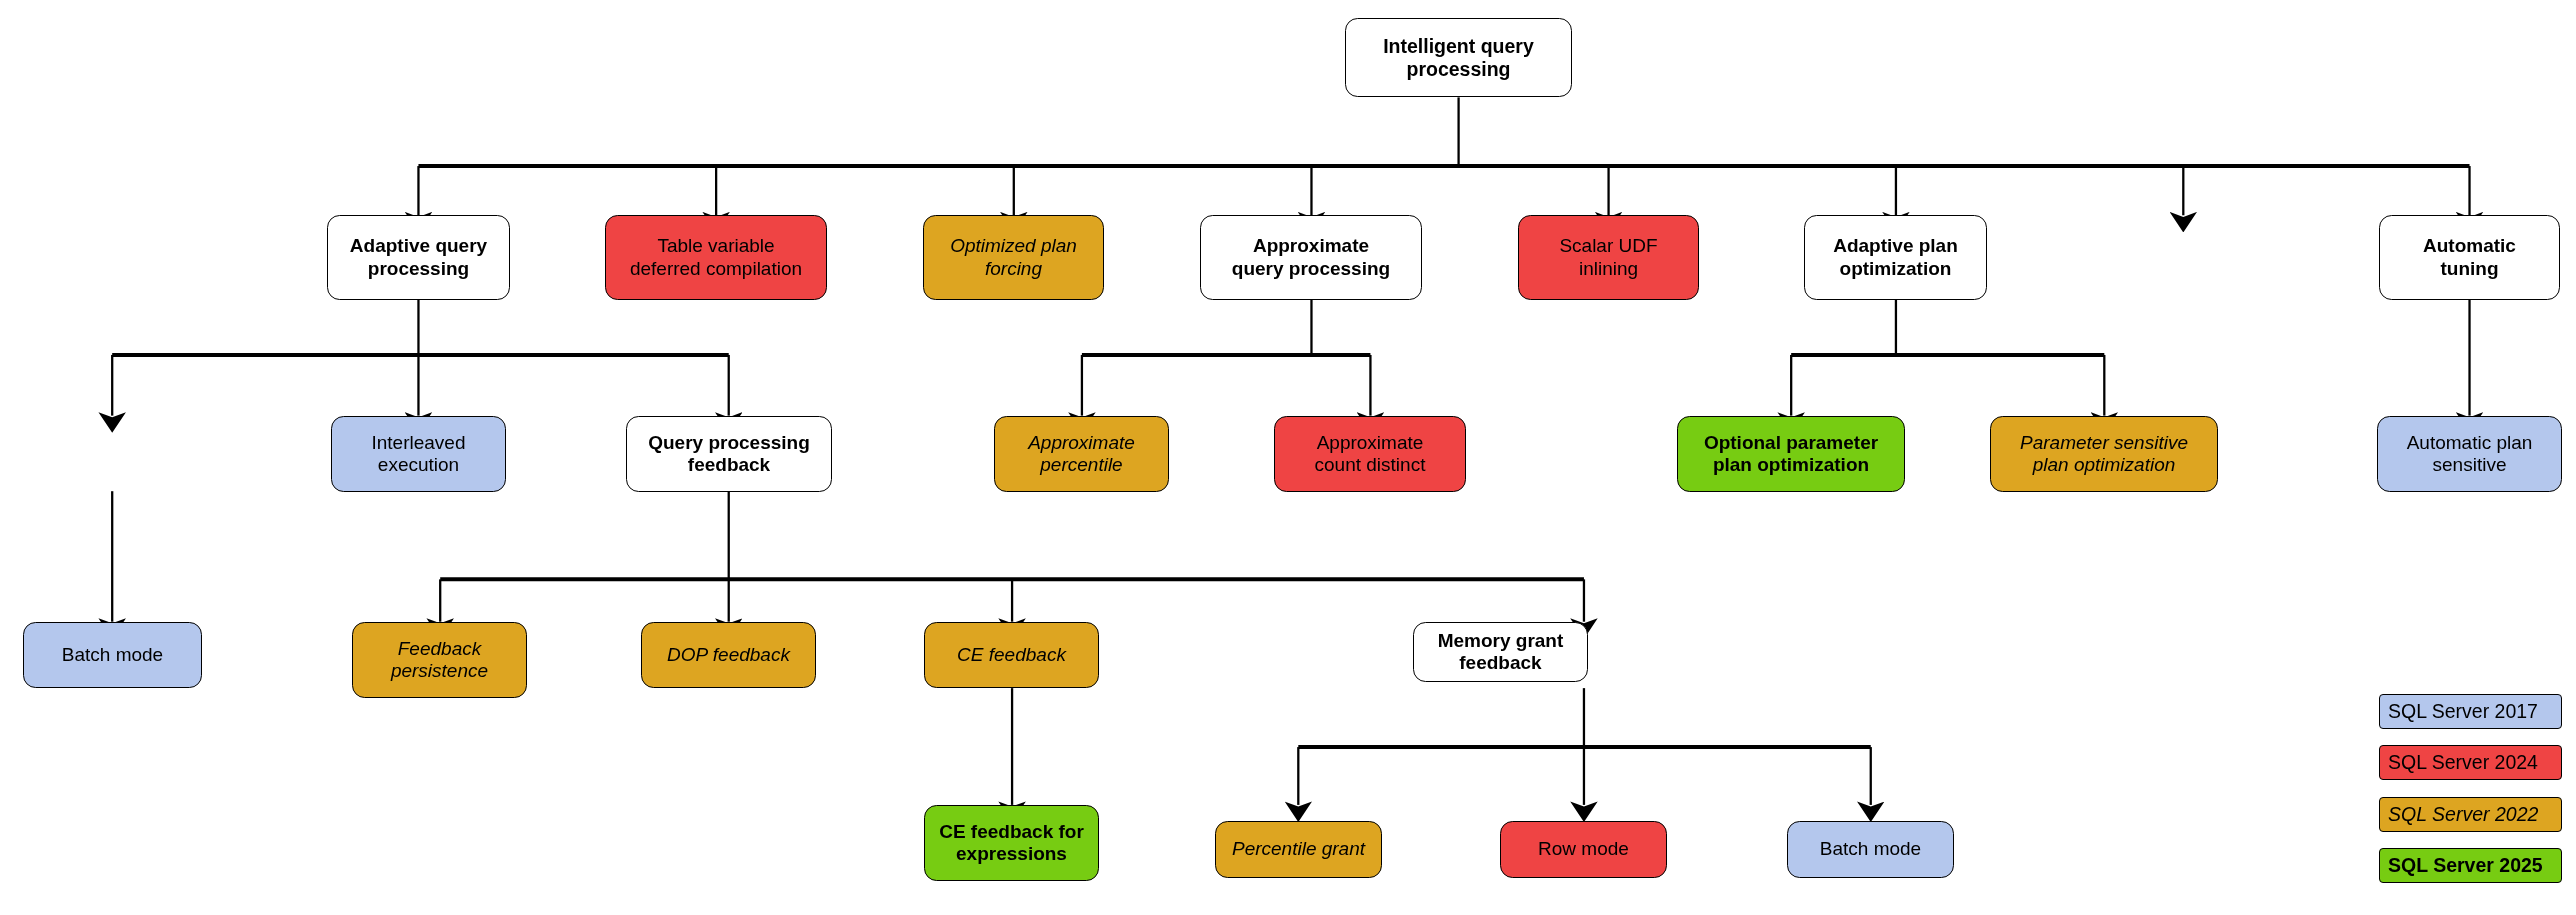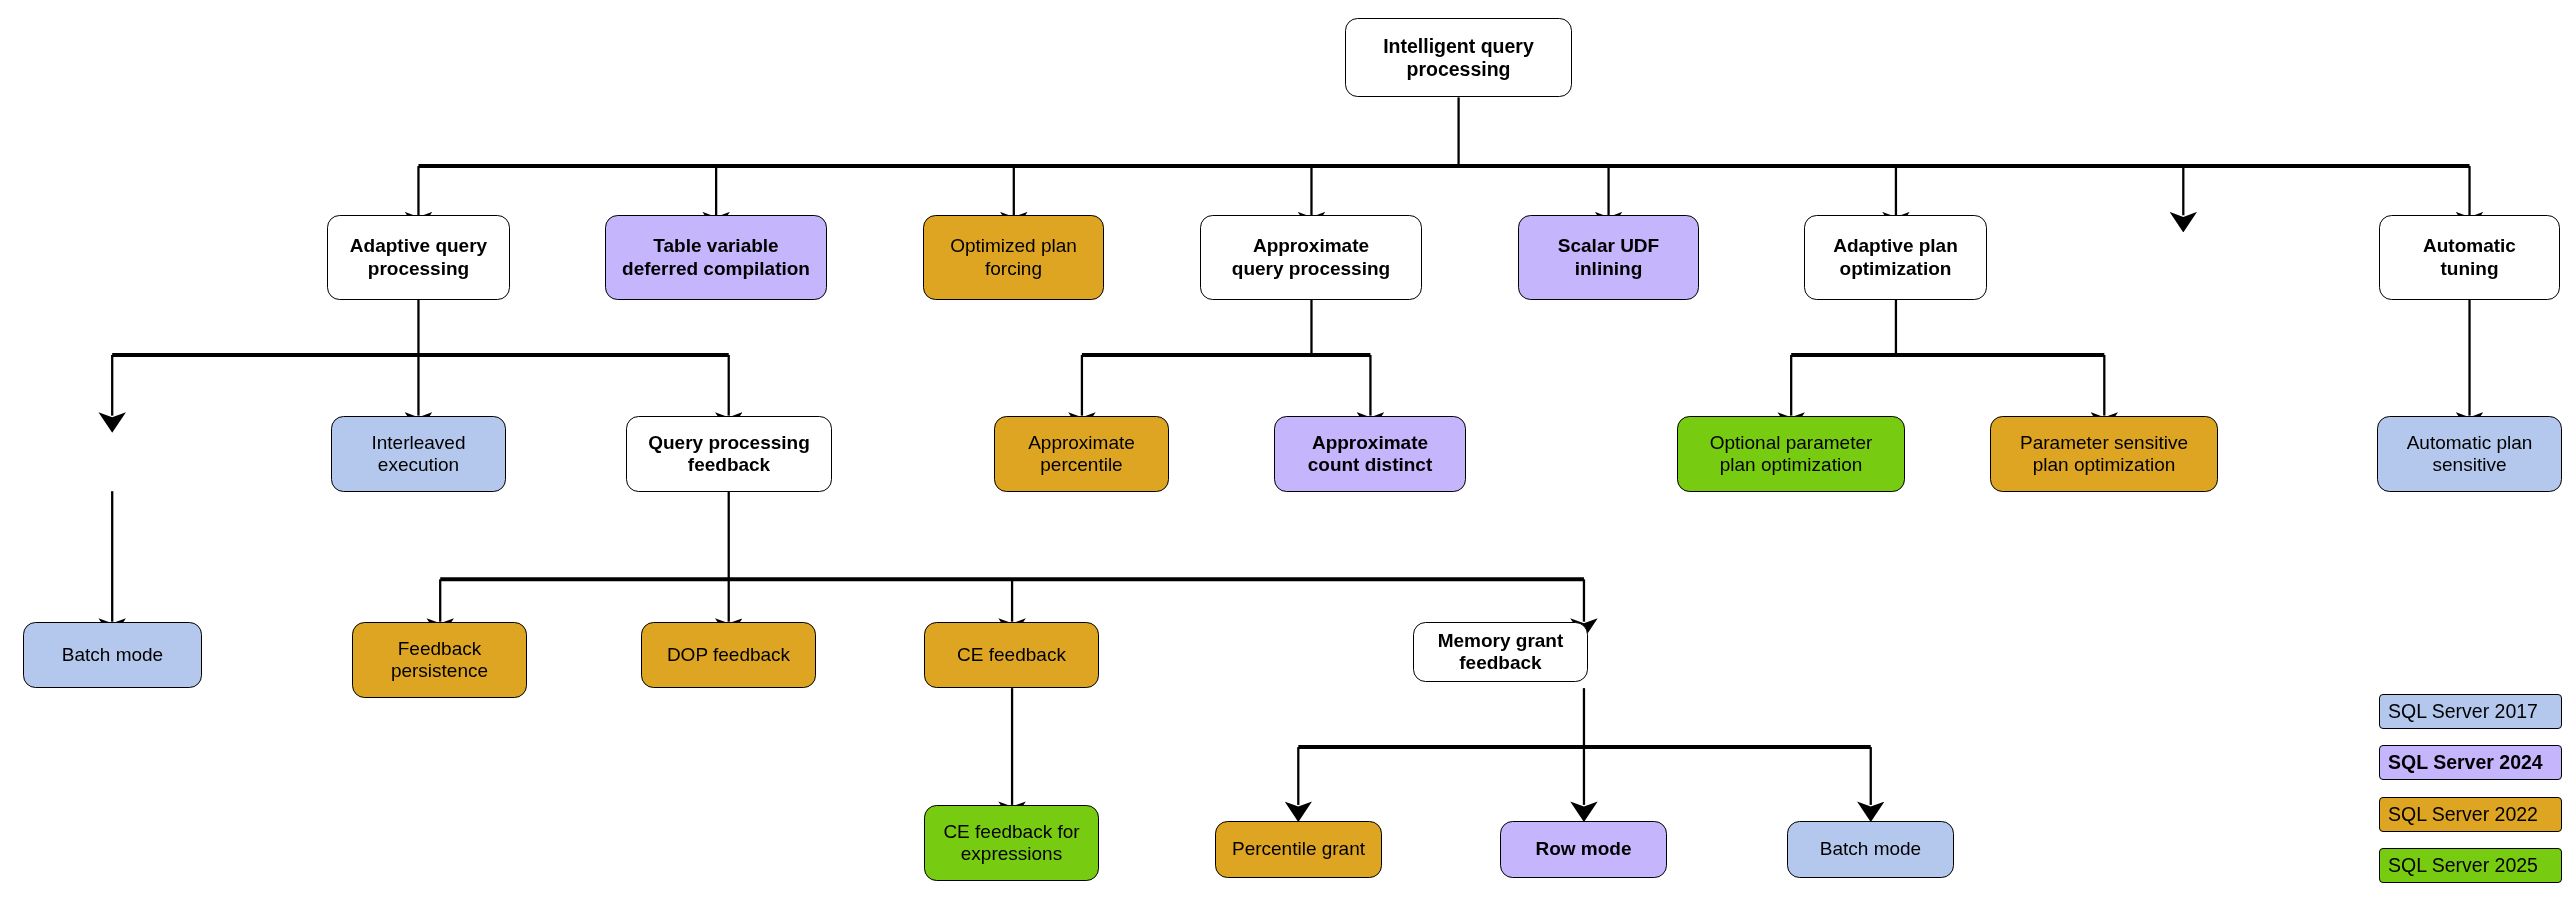--- a/index.html
+++ b/index.html
@@ -15,24 +15,24 @@
     align-items:center;
     justify-content:center;
     text-align:center;
     color:#000000;
     line-height:1.18;
     padding:2.3px 4.6px;
     z-index:5;
   }
   .node .lbl{display:block;white-space:pre-line;}
   .w-white{background:#ffffff;font-weight:bold;}
-  .w-gray{background:#c4b5fd;font-weight:bold;}
+  .w-gray{background:#ef4444;font-weight:normal;}
   .w-blue{background:#b4c7ed;font-weight:normal;}
-  .w-orange{background:#dda521;font-weight:normal;}
-  .w-green{background:#77cc12;font-weight:normal;}
+  .w-orange{background:#dda521;font-weight:normal;font-style:italic;}
+  .w-green{background:#77cc12;font-weight:bold;}
   .legend-box{
     position:absolute;
     box-sizing:border-box;
     border:1.7px solid #000000;
     border-radius:4px;
     display:flex;align-items:center;justify-content:flex-start;
     padding-left:8px;
     font-size:19.5px;
     color:#000000;
     z-index:6;

